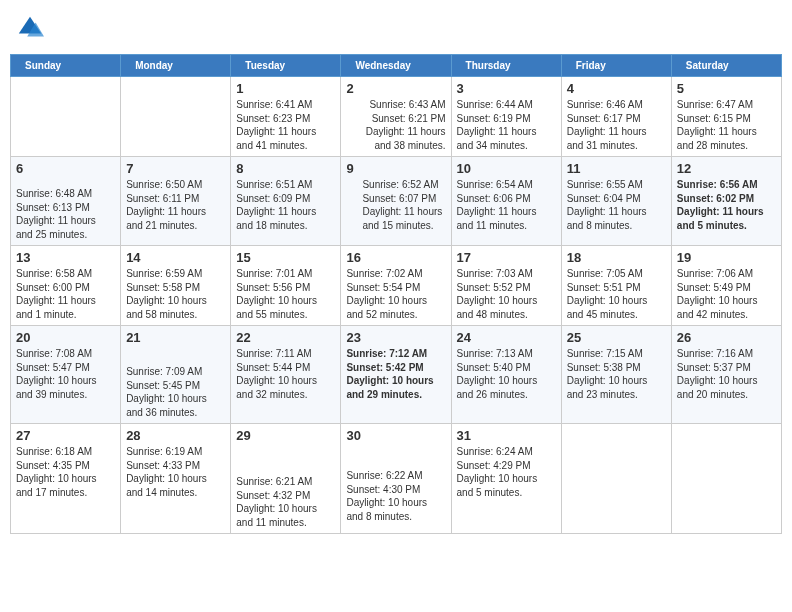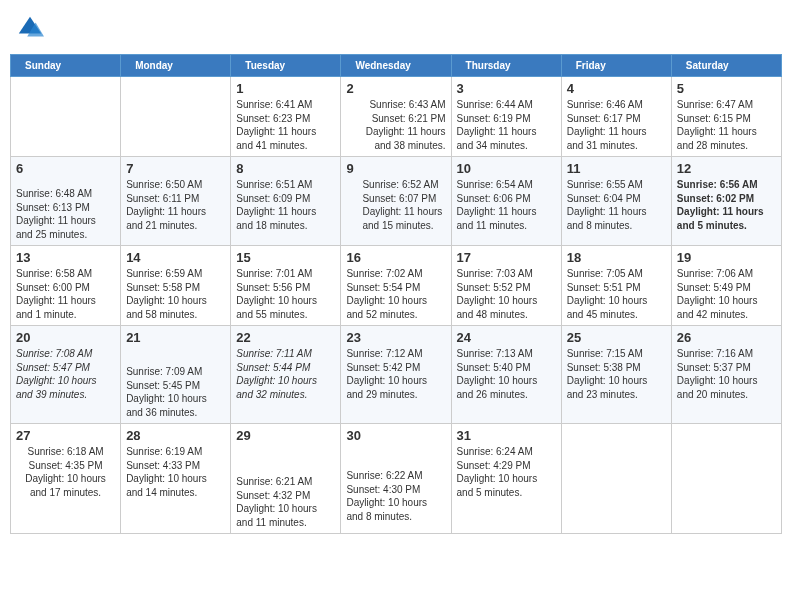--- a/index.html
+++ b/index.html
@@ -248,39 +248,39 @@
         <td>
           <span class="day-number">19</span>
           <div class="day-info" style="white-space: pre-line;">Sunrise: 7:06 AM
 Sunset: 5:49 PM
 Daylight: 10 hours and 42 minutes.</div>
         </td>
       </tr>
       <tr>
         <td>
           <span class="day-number">20</span>
-          <div class="day-info" style="white-space: pre-line; font-style: italic;">Sunrise: 7:08 AM
+          <div class="day-info" style="white-space: pre-line;">Sunrise: 7:08 AM
 Sunset: 5:47 PM
 Daylight: 10 hours and 39 minutes.</div>
         </td>
         <td>
           <span class="day-number">21</span>
           <div class="day-info" style="white-space: pre-line; margin-top: 20px;">Sunrise: 7:09 AM
 Sunset: 5:45 PM
 Daylight: 10 hours and 36 minutes.</div>
         </td>
         <td>
           <span class="day-number">22</span>
-          <div class="day-info" style="white-space: pre-line; font-style: italic;">Sunrise: 7:11 AM
+          <div class="day-info" style="white-space: pre-line;">Sunrise: 7:11 AM
 Sunset: 5:44 PM
 Daylight: 10 hours and 32 minutes.</div>
         </td>
         <td>
           <span class="day-number">23</span>
-          <div class="day-info" style="white-space: pre-line;">Sunrise: 7:12 AM
+          <div class="day-info" style="white-space: pre-line; font-weight: bold;">Sunrise: 7:12 AM
 Sunset: 5:42 PM
 Daylight: 10 hours and 29 minutes.</div>
         </td>
         <td>
           <span class="day-number">24</span>
           <div class="day-info" style="white-space: pre-line;">Sunrise: 7:13 AM
 Sunset: 5:40 PM
 Daylight: 10 hours and 26 minutes.</div>
         </td>
         <td>
@@ -292,21 +292,21 @@
         <td>
           <span class="day-number">26</span>
           <div class="day-info" style="white-space: pre-line;">Sunrise: 7:16 AM
 Sunset: 5:37 PM
 Daylight: 10 hours and 20 minutes.</div>
         </td>
       </tr>
       <tr>
         <td>
           <span class="day-number">27</span>
-          <div class="day-info" style="white-space: pre-line; text-align: center;">Sunrise: 6:18 AM
+          <div class="day-info" style="white-space: pre-line;">Sunrise: 6:18 AM
 Sunset: 4:35 PM
 Daylight: 10 hours and 17 minutes.</div>
         </td>
         <td>
           <span class="day-number">28</span>
           <div class="day-info" style="white-space: pre-line;">Sunrise: 6:19 AM
 Sunset: 4:33 PM
 Daylight: 10 hours and 14 minutes.</div>
         </td>
         <td>

